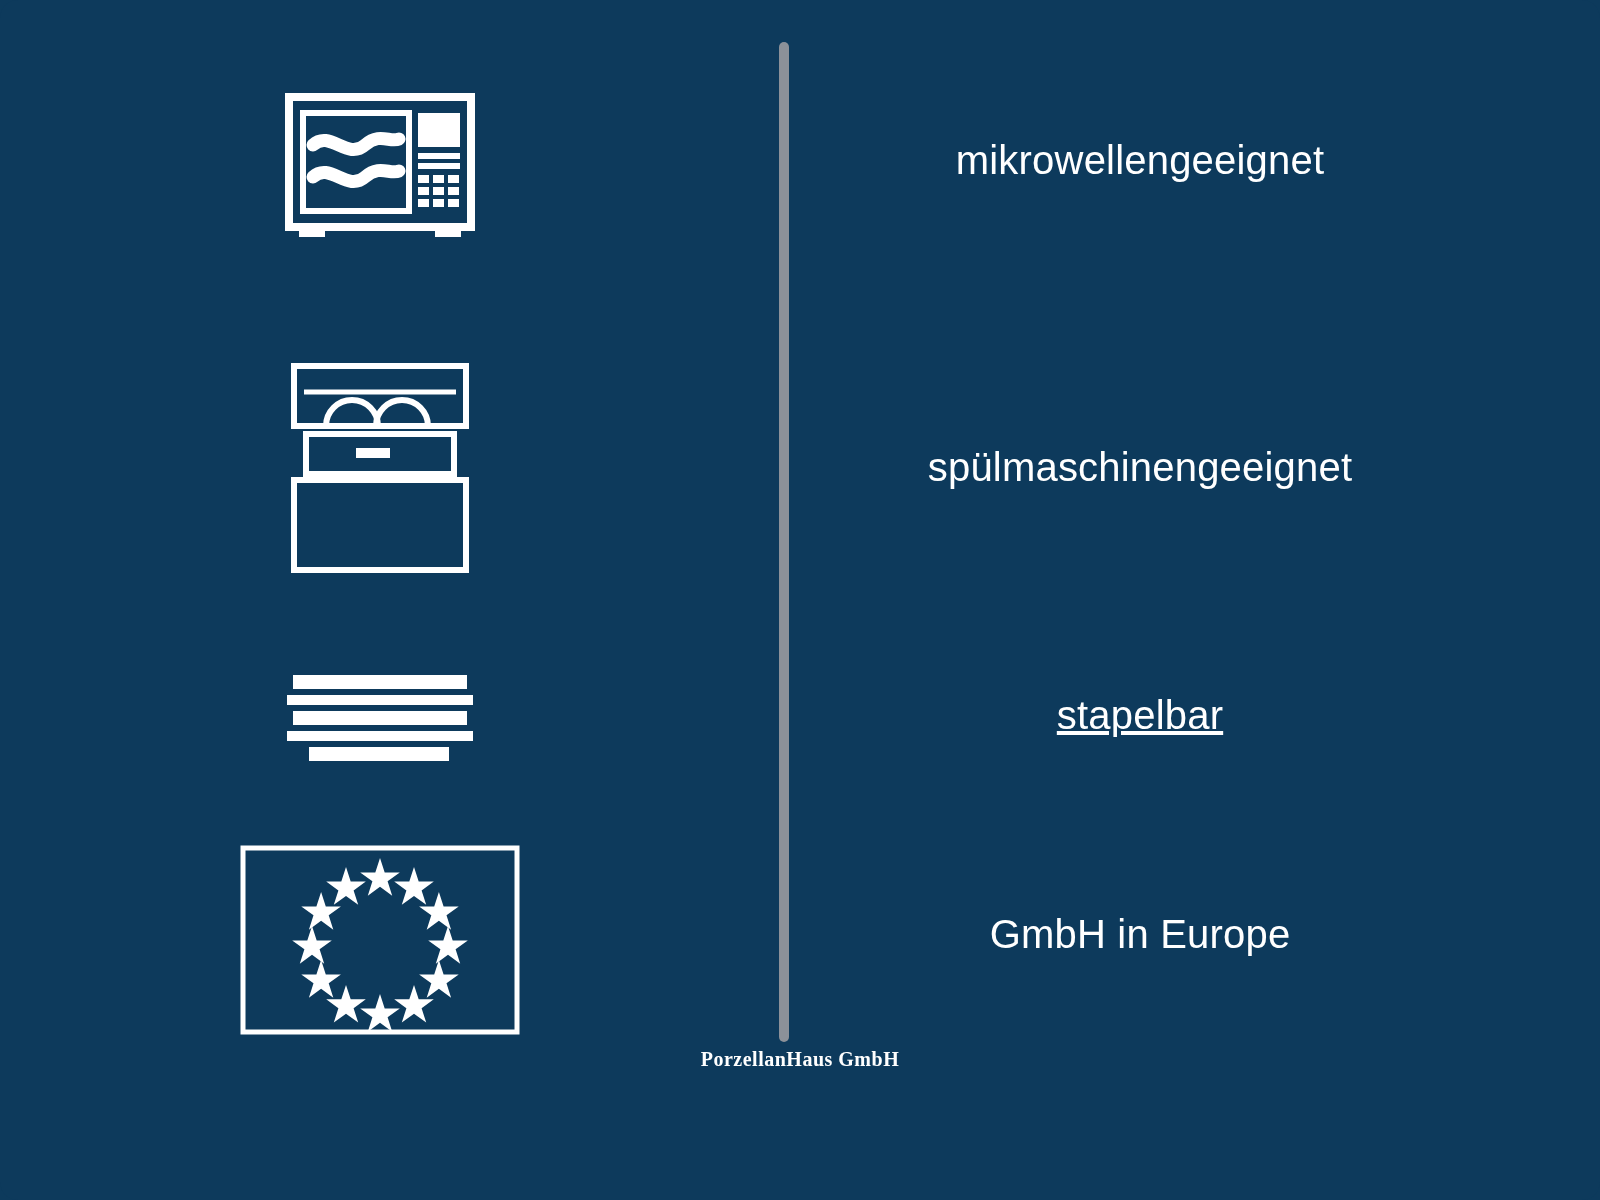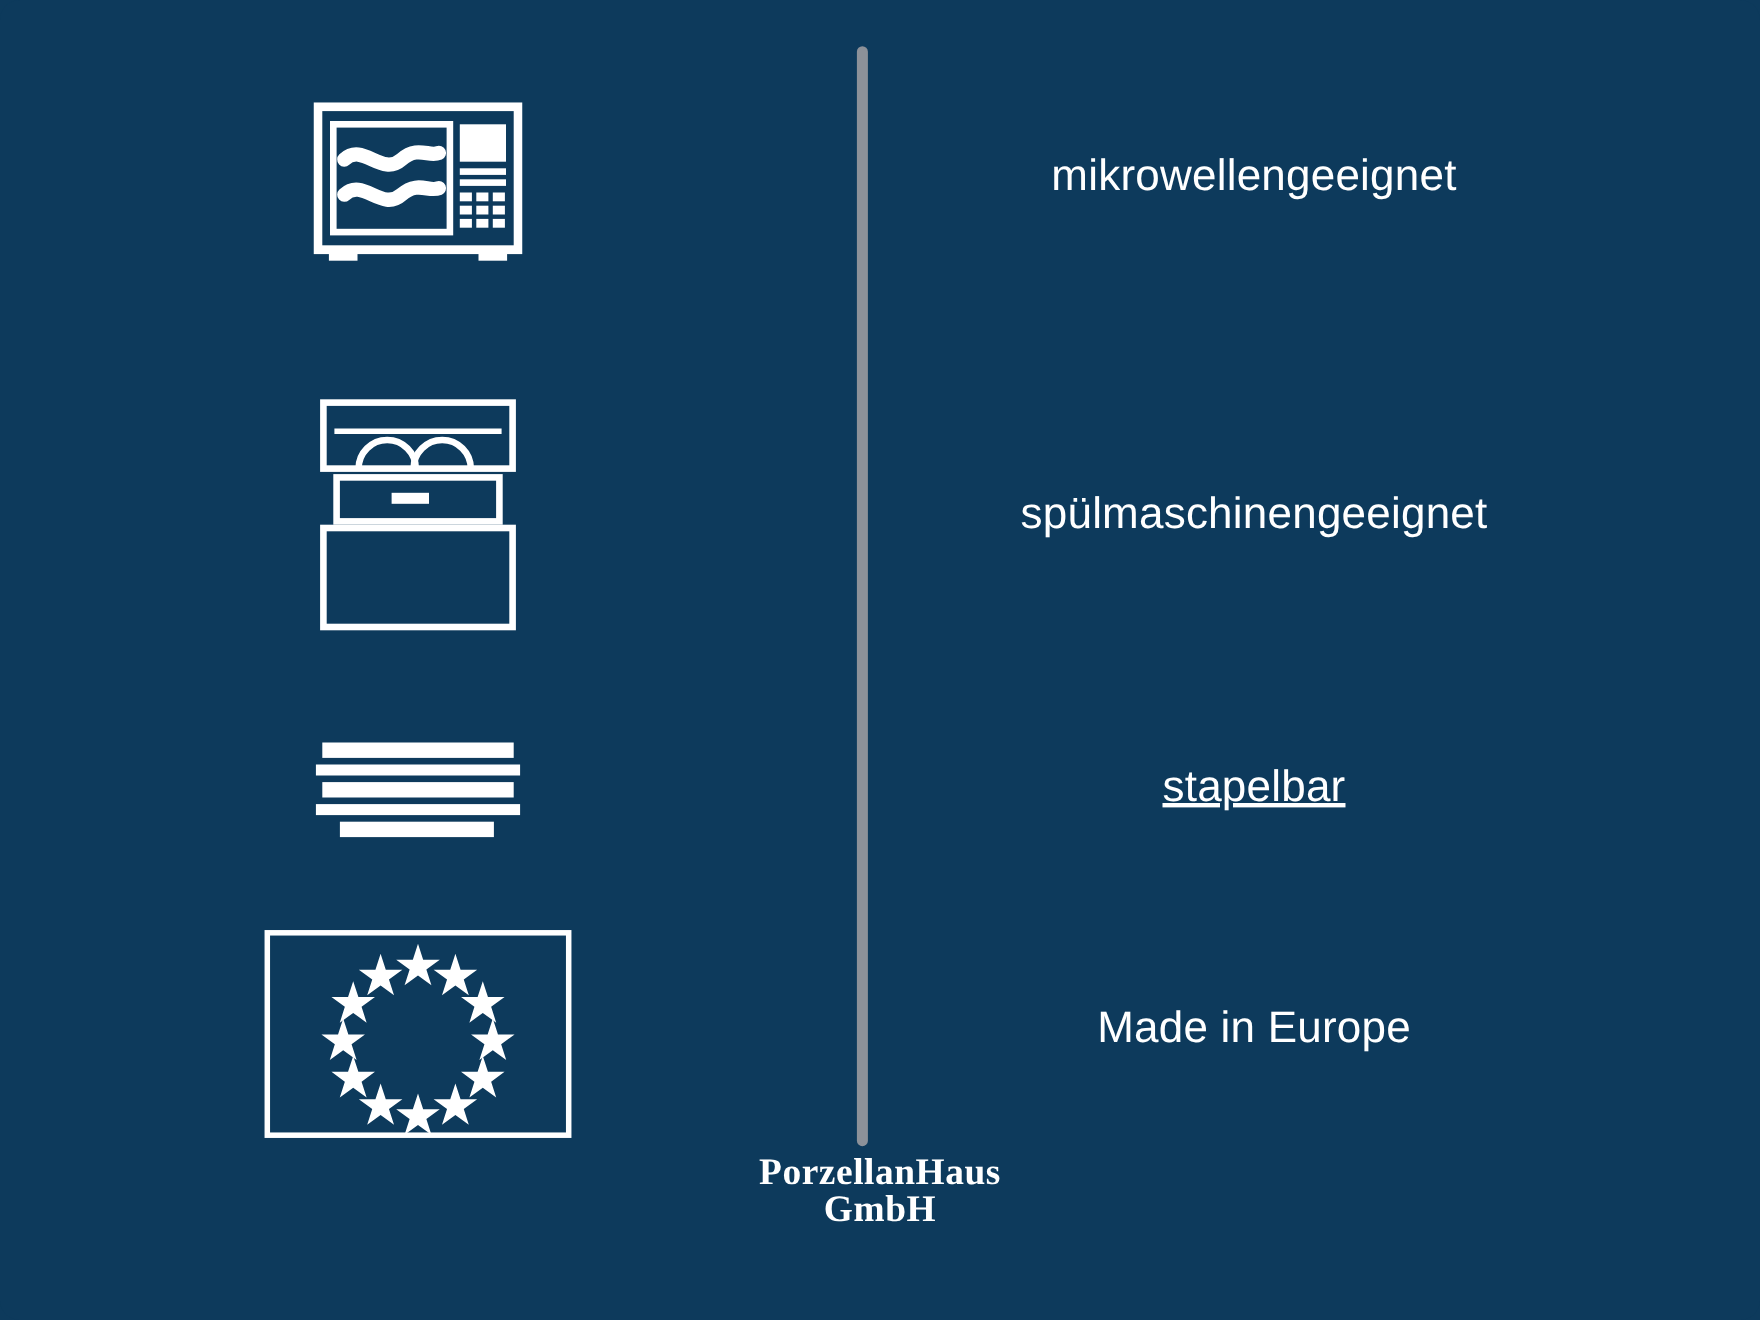--- a/index.html
+++ b/index.html
@@ -89,21 +89,21 @@
   .logo .logo-main {
     font-family: "Liberation Serif", serif;
     font-size: 54px;
     font-weight: 700;
     letter-spacing: 0px;
     color: #ffffff;
     display: block;
   }
   .logo .logo-sub {
     font-family: "Liberation Serif", serif;
-    font-size: 34px;
+    font-size: 20px;
     font-weight: 700;
     letter-spacing: 0.5px;
     color: #ffffff;
     display: block;
     margin-top: 3px;
   }
   .small-caps-big { font-size: 1.18em; }
 </style>
 </head>
 <body>
@@ -190,20 +190,20 @@
           <polygon points="174,139.9 178.7,154.3 193.8,154.3 181.6,163.2 186.2,177.6 174,168.7 161.8,177.6 166.4,163.2 154.2,154.3 169.3,154.3"></polygon>
           <polygon points="140,149 144.7,163.4 159.8,163.4 147.6,172.3 152.2,186.7 140,177.8 127.8,186.7 132.4,172.3 120.2,163.4 135.3,163.4"></polygon>
           <polygon points="106,139.9 110.7,154.3 125.8,154.3 113.6,163.2 118.2,177.6 106,168.7 93.8,177.6 98.4,163.2 86.2,154.3 101.3,154.3"></polygon>
           <polygon points="81.1,115 85.8,129.4 100.9,129.4 88.7,138.3 93.3,152.7 81.1,143.8 68.9,152.7 73.5,138.3 61.3,129.4 76.4,129.4"></polygon>
           <polygon points="72,81 76.7,95.4 91.8,95.4 79.6,104.3 84.2,118.7 72,109.8 59.8,118.7 64.4,104.3 52.2,95.4 67.3,95.4"></polygon>
           <polygon points="81.1,47 85.8,61.4 100.9,61.4 88.7,70.3 93.3,84.7 81.1,75.8 68.9,84.7 73.5,70.3 61.3,61.4 76.4,61.4"></polygon>
           <polygon points="106,22.1 110.7,36.5 125.8,36.5 113.6,45.4 118.2,59.8 106,50.9 93.8,59.8 98.4,45.4 86.2,36.5 101.3,36.5"></polygon>
         </g>
       </svg>
     </div>
-    <div class="label-cell">Made in Europe</div>
+    <div class="label-cell">GmbH in Europe</div>
   </div>
 
   <div class="logo">
     <span class="logo-sub">PorzellanHaus GmbH</span>
   </div>
 
 </div>
 
 </body></html>

